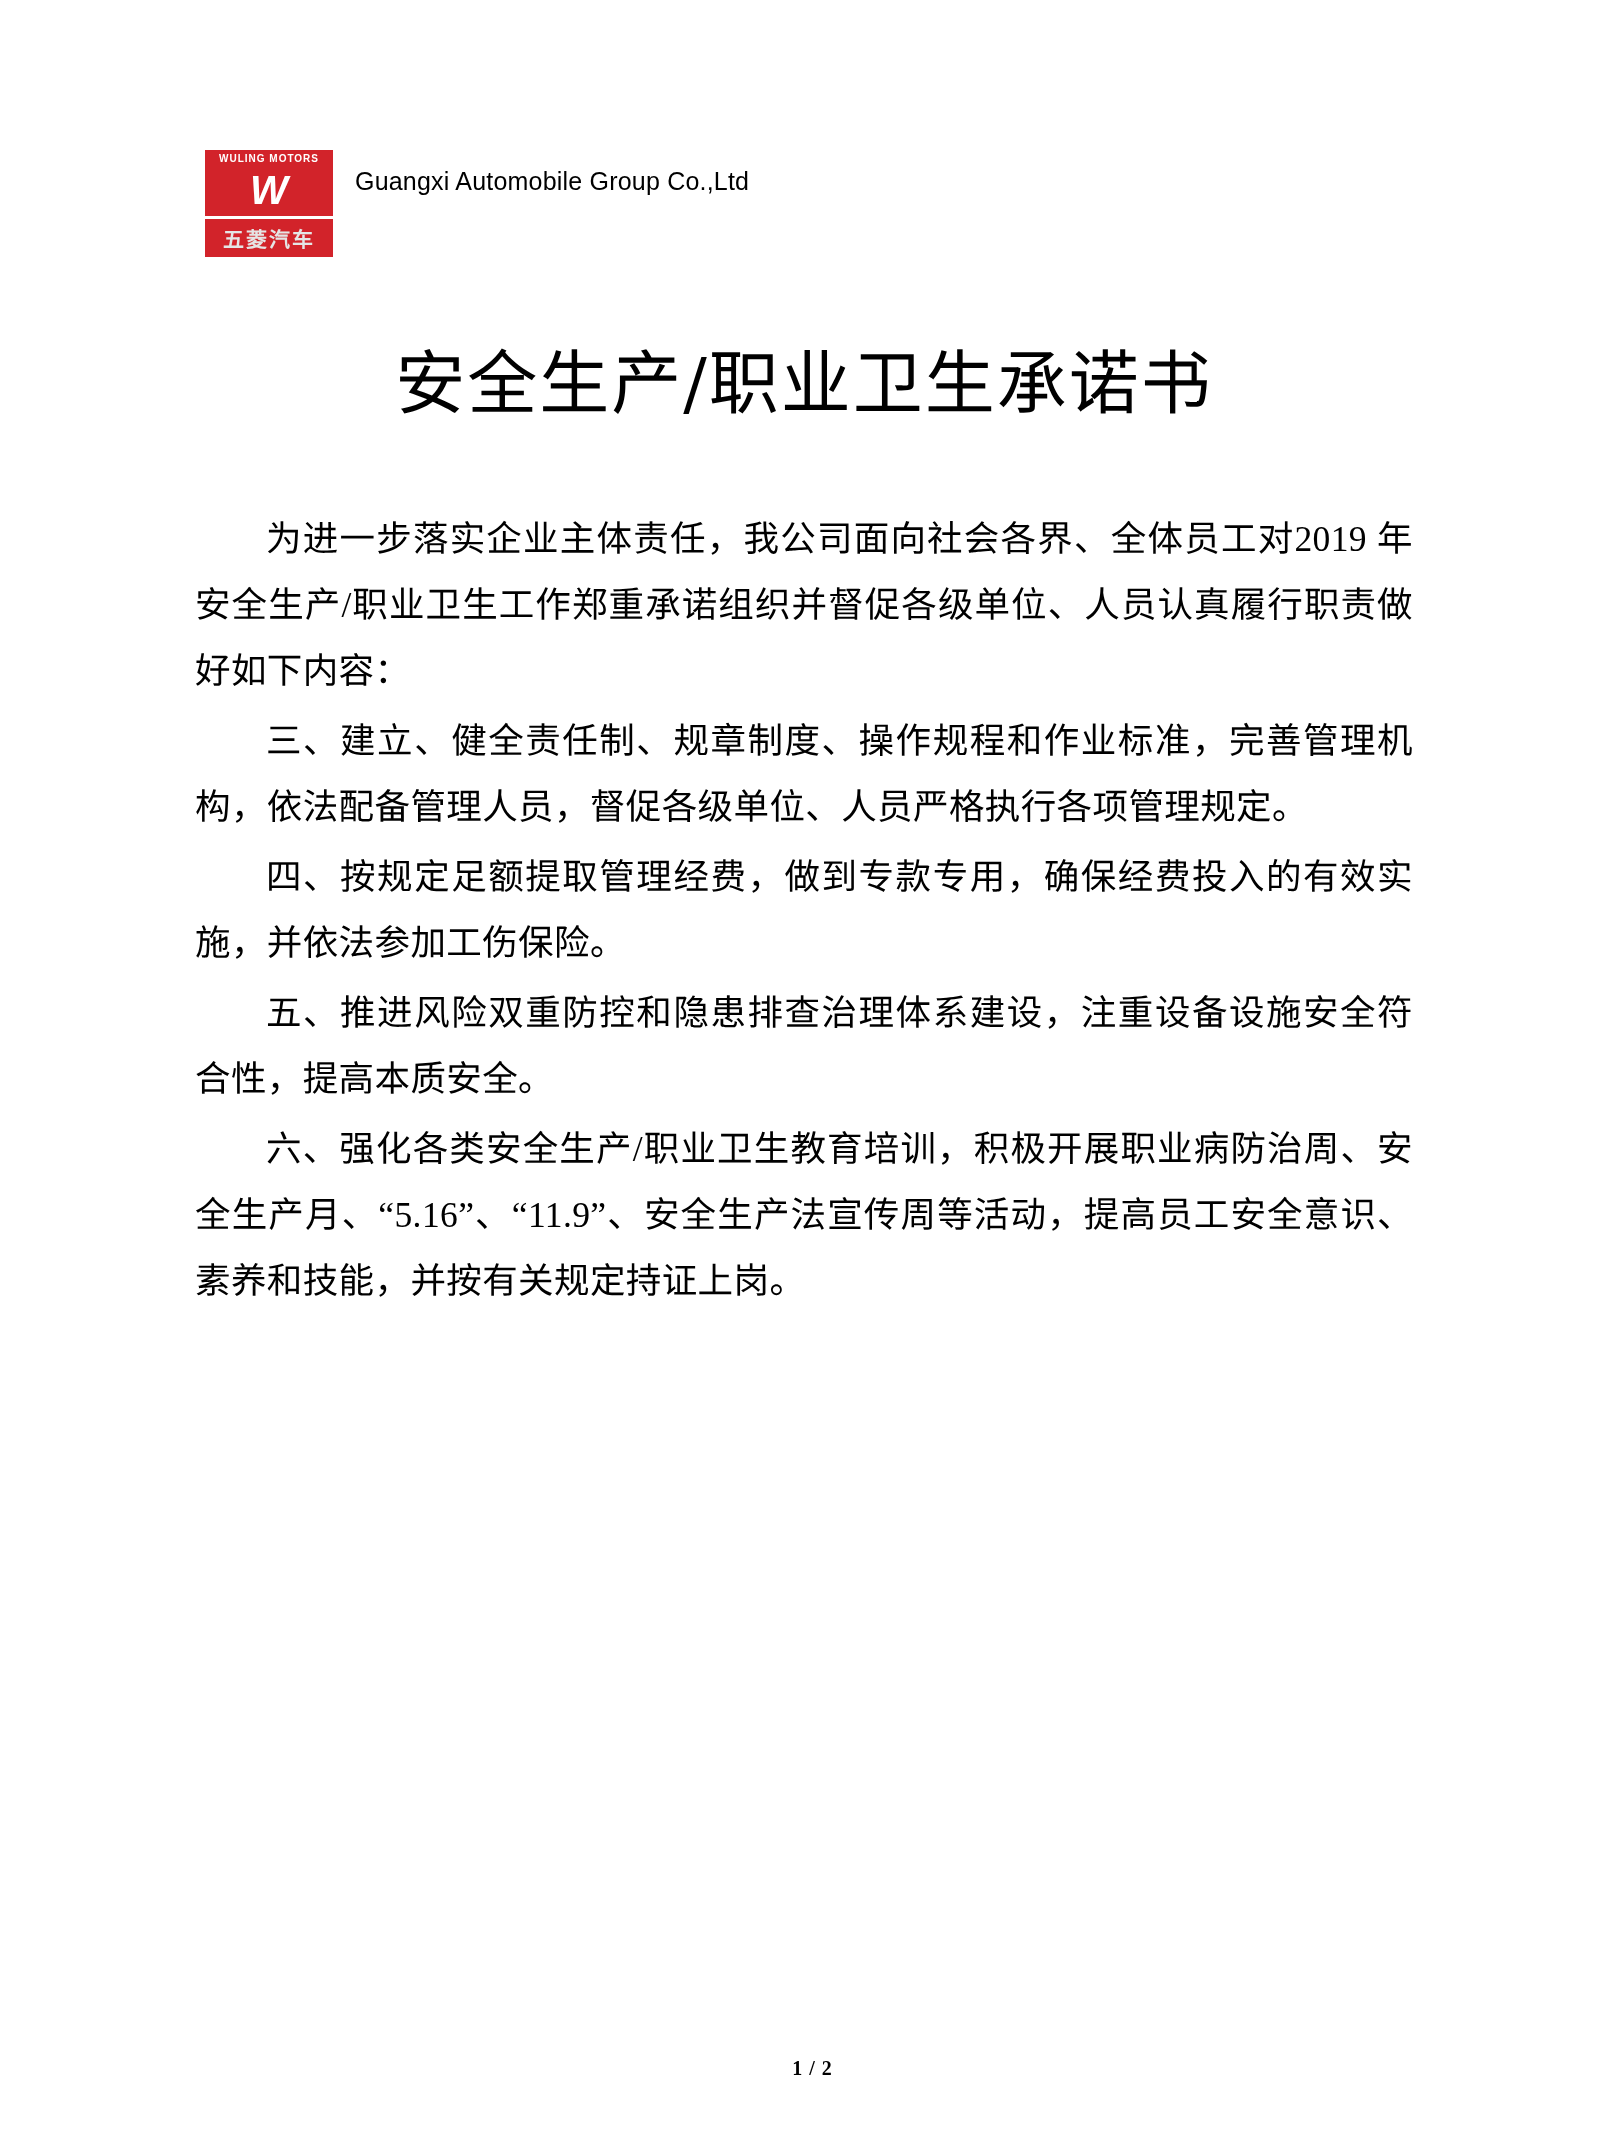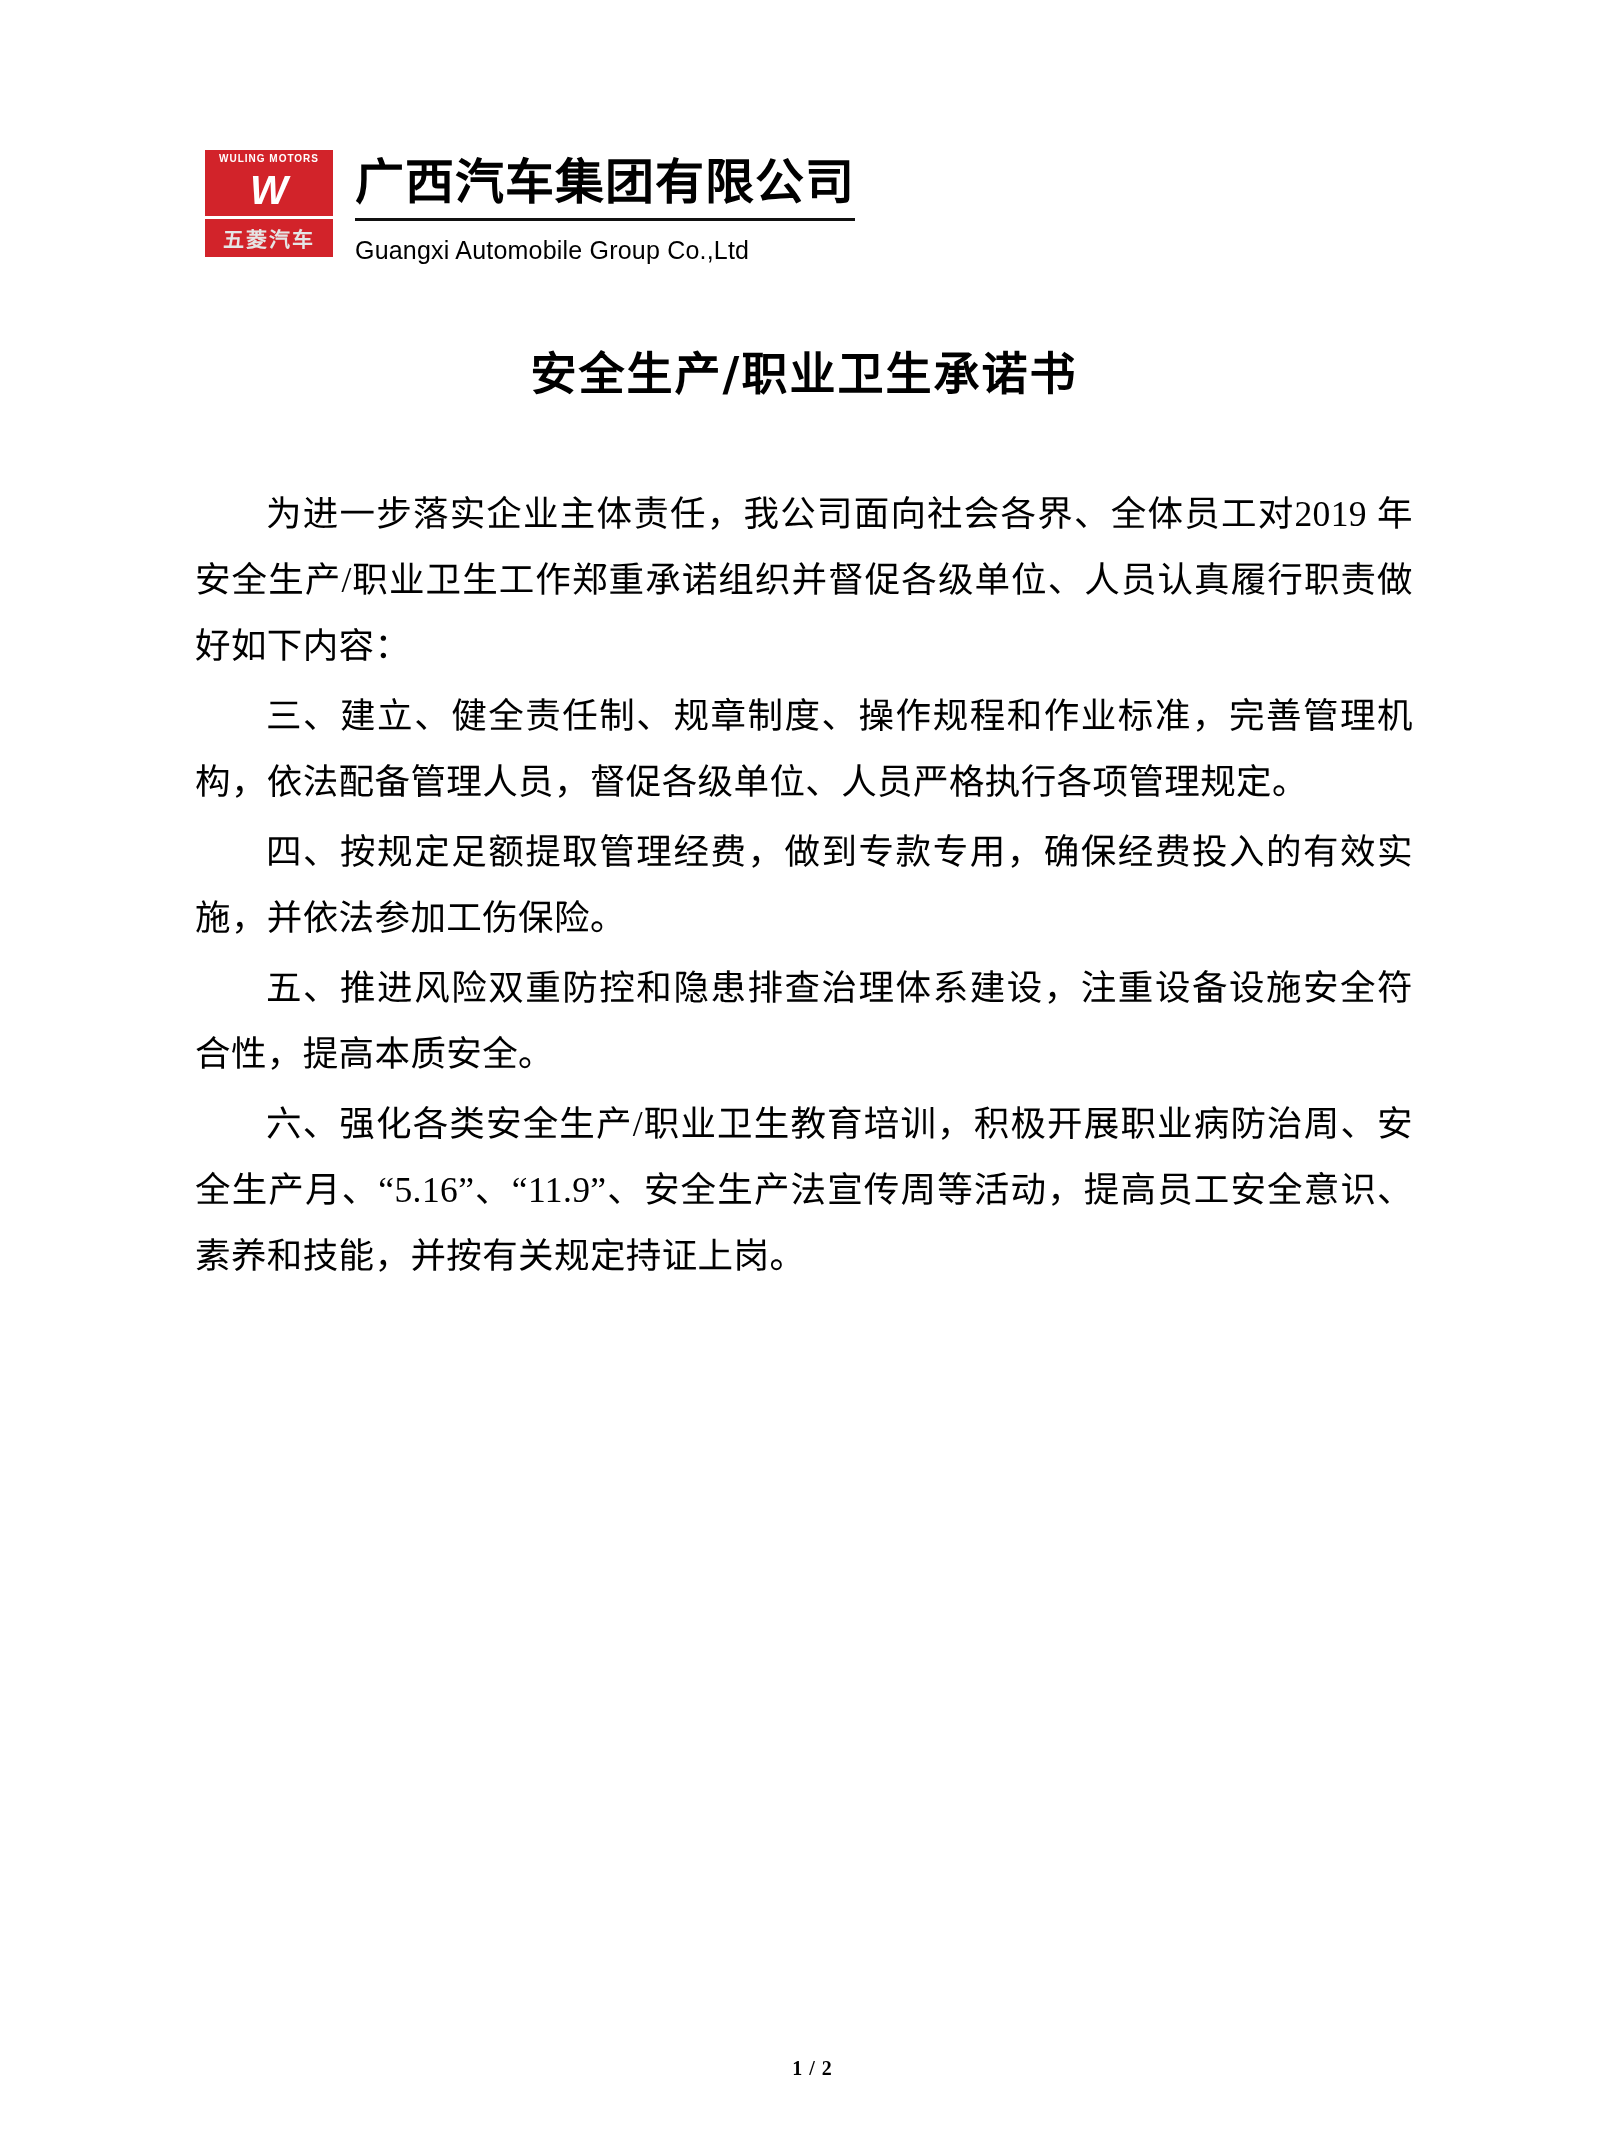--- a/index.html
+++ b/index.html
@@ -94,22 +94,22 @@
     font-size: 25px;
     line-height: 34px;
     margin-top: 12px;
     letter-spacing: 0.2px;
   }
 
   
   .doc-title {
     text-align: center;
     font-family: "DejaVu Serif", serif;
-    font-weight: bold;
-    font-size: 46px;
+    font-weight: normal;
+    font-size: 70px;
     letter-spacing: 2px;
     margin: 0 0 78px 0;
   }
 
   
   .body-text p {
     font-size: 35.5px;
     line-height: 66px;
     margin: 0 0 4px 0;
     text-indent: 2em;
@@ -138,21 +138,20 @@
 
   <div class="letterhead">
     <div class="logo-mark">
       <div class="logo-top">
         <span class="brandline">WULING MOTORS</span>
         <span class="logo-w">W</span>
       </div>
       <div class="logo-bottom">五菱汽车</div>
     </div>
     <div class="company-block">
-      <div class="company-cn">广西汽车集团有限公司</div>
       <div class="company-en">Guangxi Automobile Group Co.,Ltd</div>
     </div>
   </div>
 
   <h1 class="doc-title">安全生产/职业卫生承诺书</h1>
 
   <div class="body-text">
     <p>为进一步落实企业主体责任，我公司面向社会各界、全体员工对2019 年安全生产/职业卫生工作郑重承诺组织并督促各级单位、人员认真履行职责做好如下内容：</p>
     <p>三、建立、健全责任制、规章制度、操作规程和作业标准，完善管理机构，依法配备管理人员，督促各级单位、人员严格执行各项管理规定。</p>
     <p>四、按规定足额提取管理经费，做到专款专用，确保经费投入的有效实施，并依法参加工伤保险。</p>

